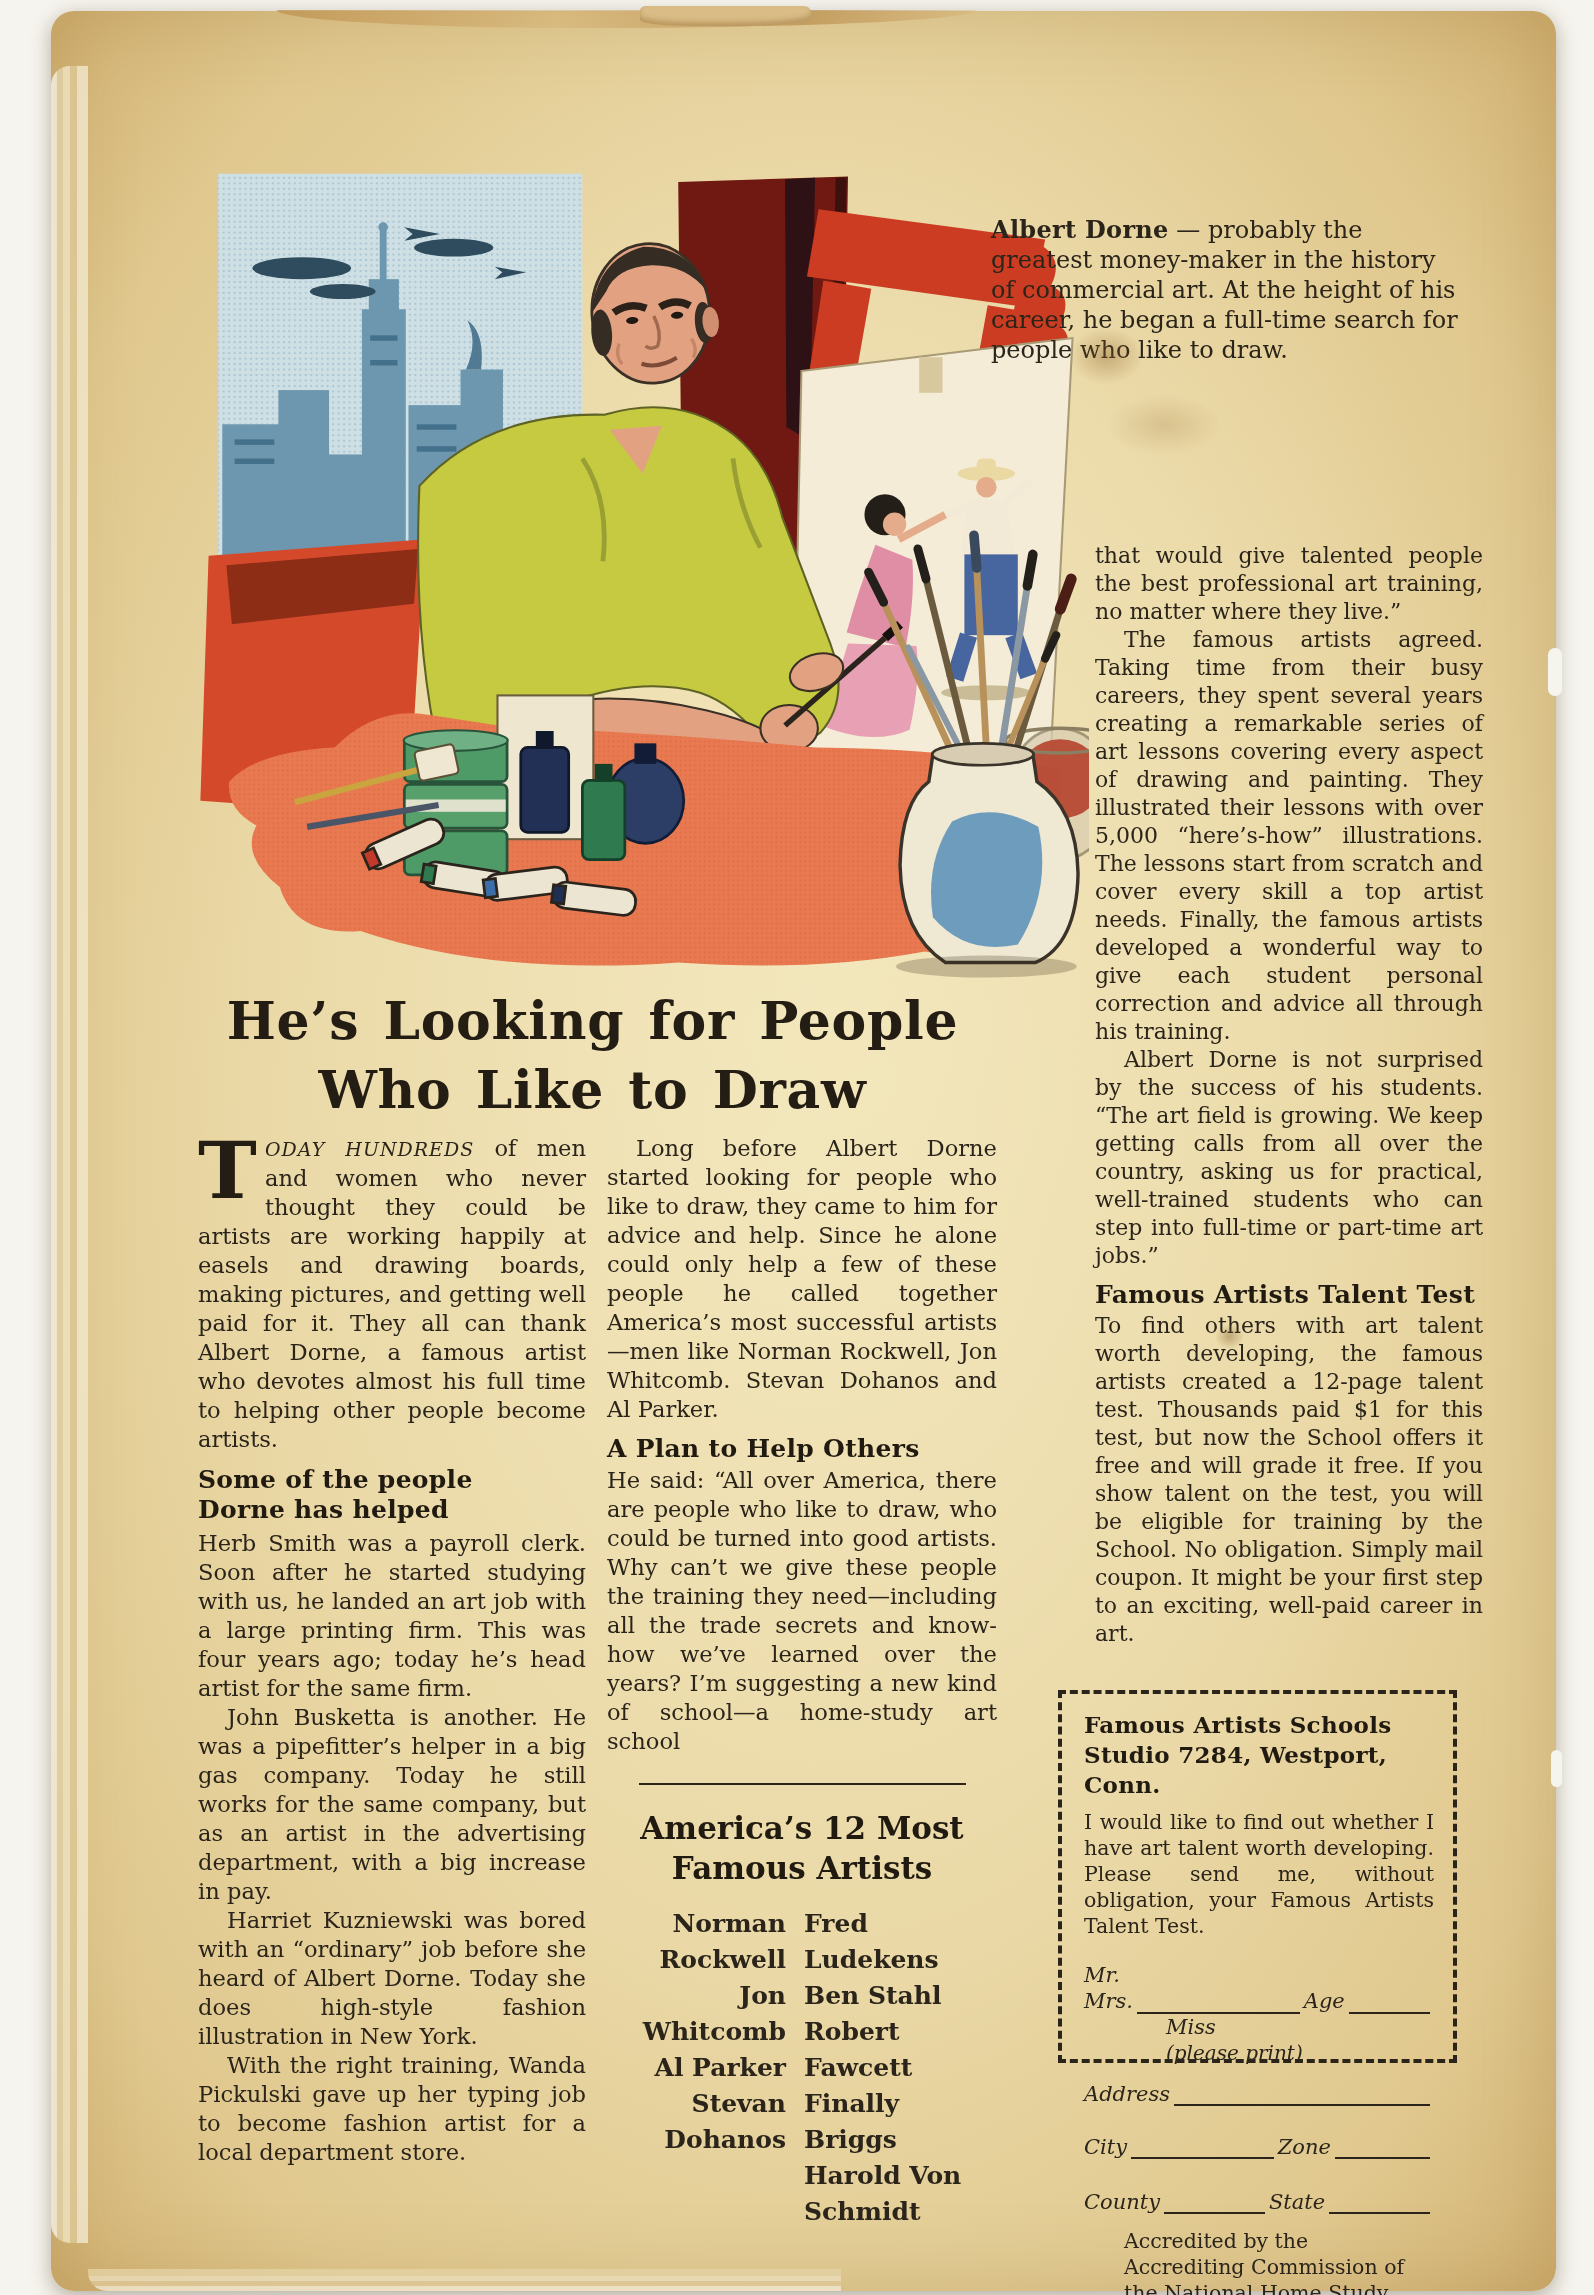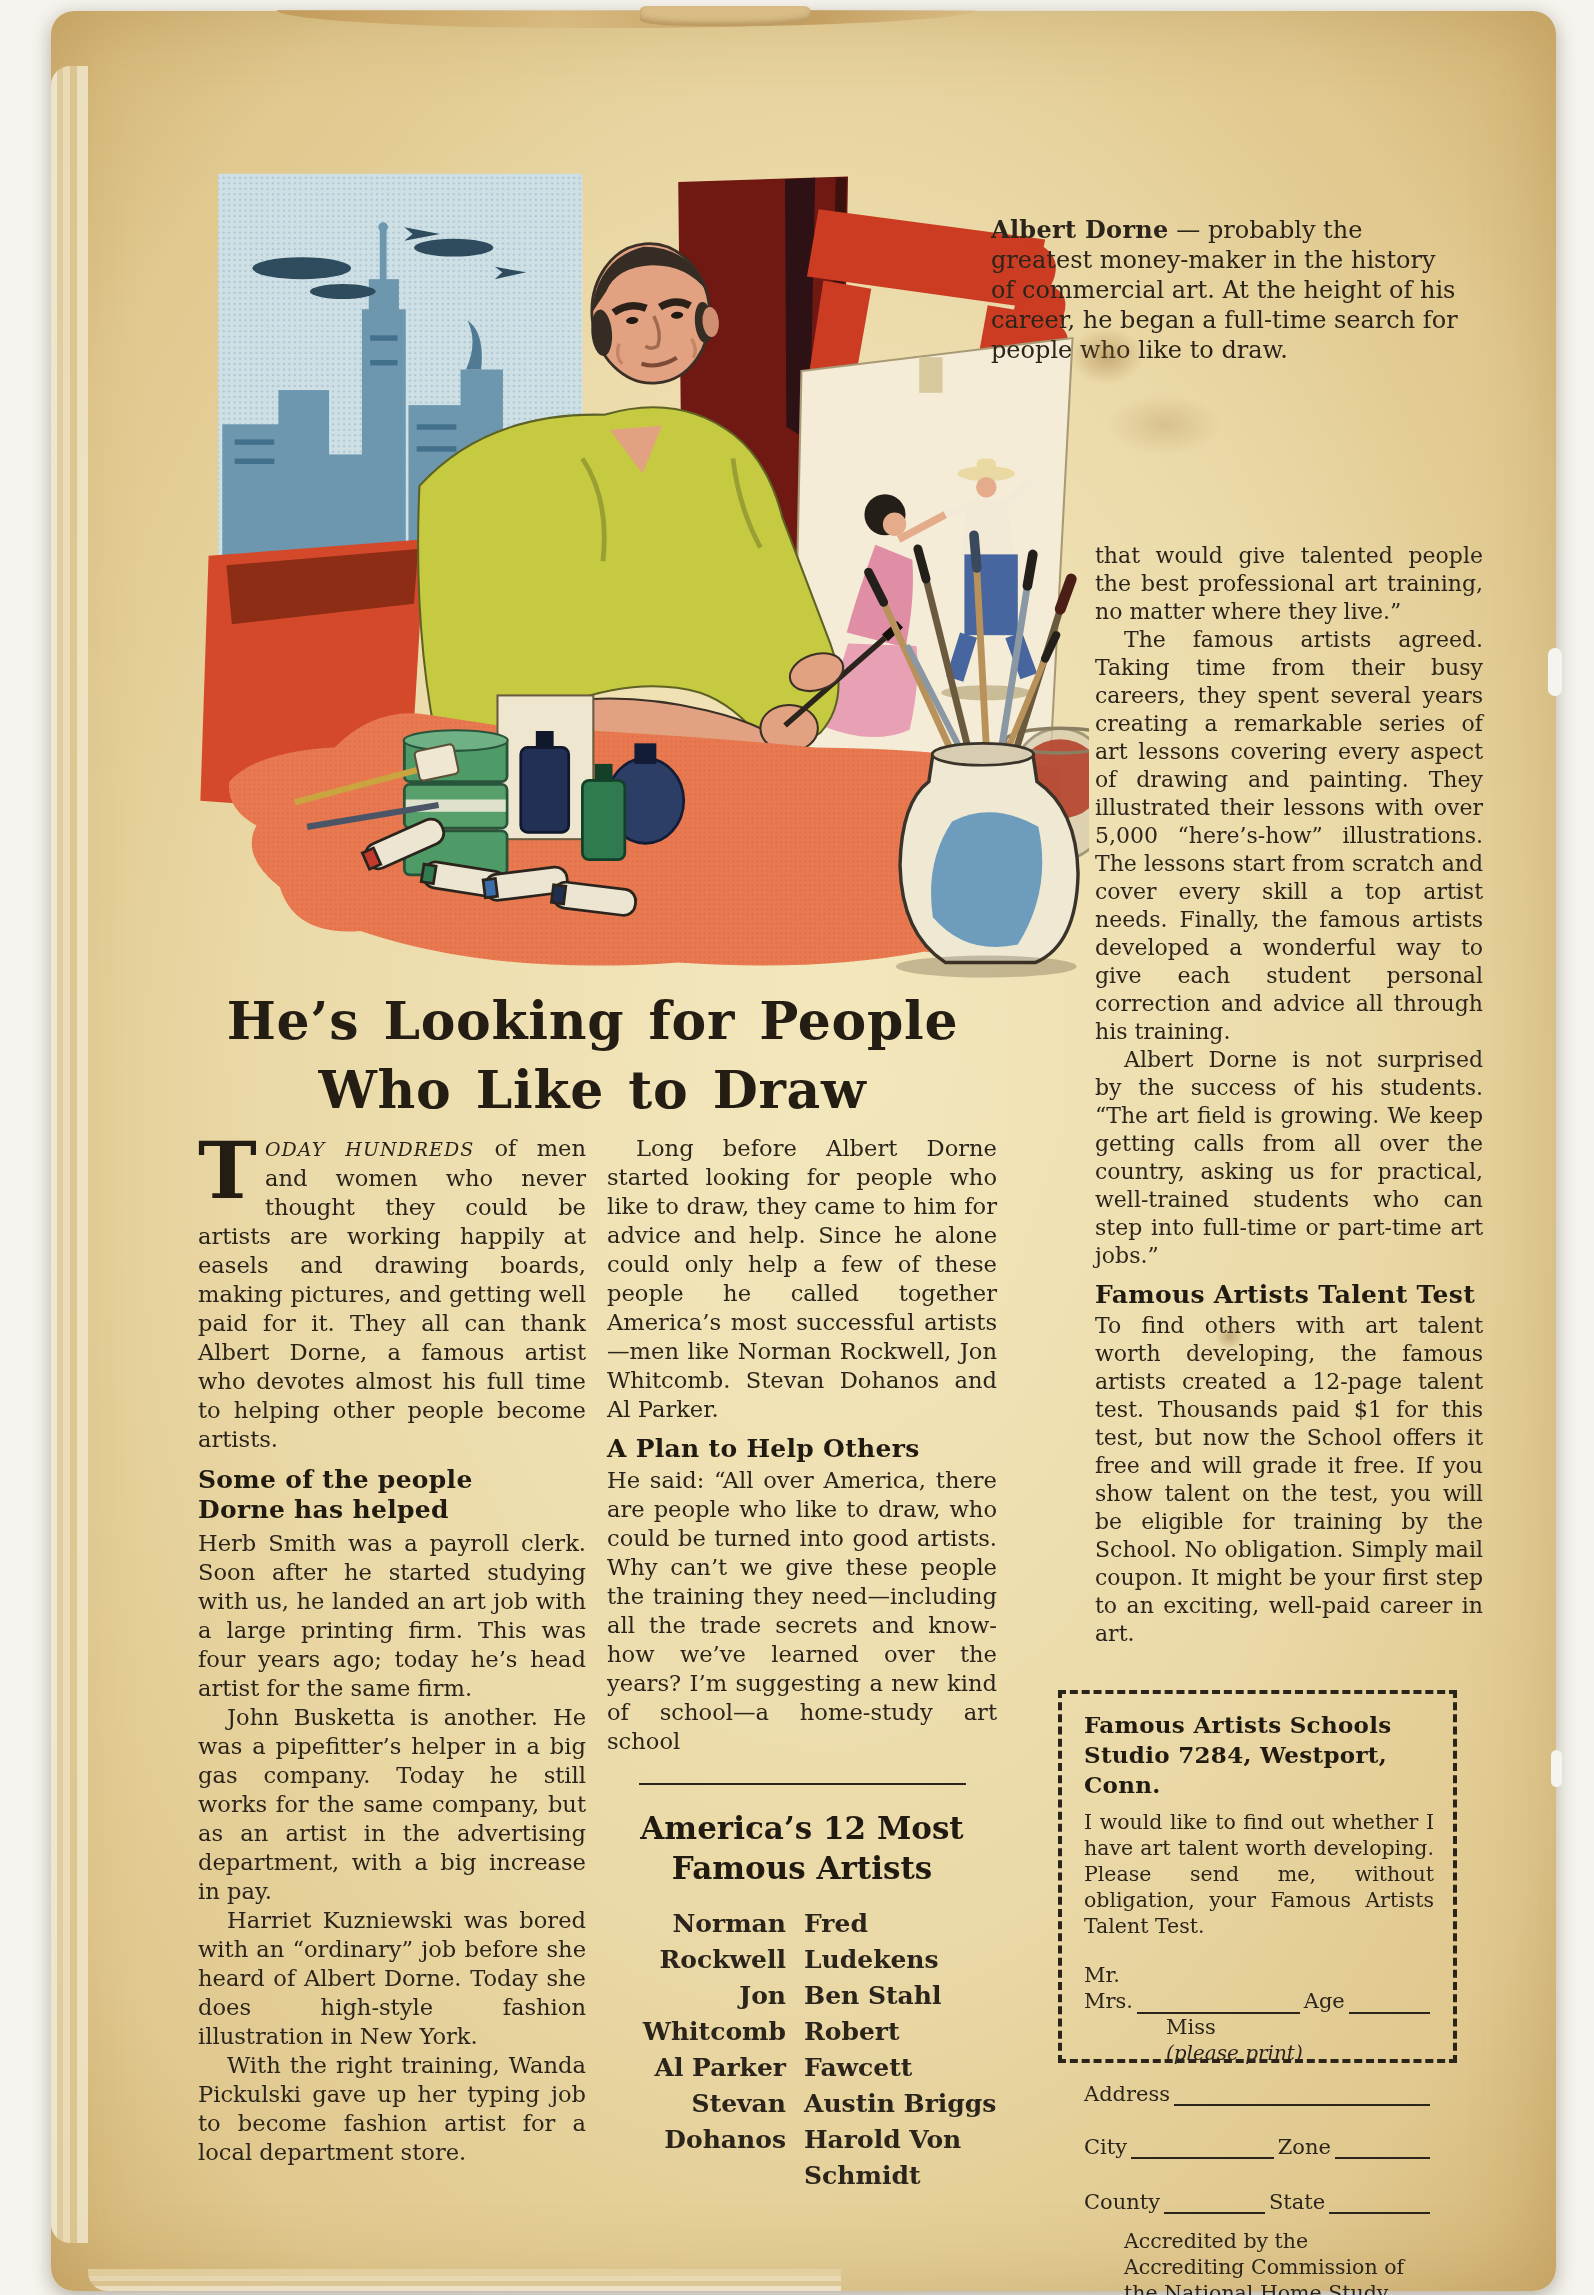--- a/index.html
+++ b/index.html
@@ -67,21 +67,21 @@
   .fa-left{width:179px;text-align:right;}
   .fa-right{width:193px;text-align:left;}
 
   
   .coupon{
     position:absolute;left:1007px;top:1679px;width:399px;height:373px;box-sizing:border-box;
     border:4.1px dashed #2b241a;padding:16.4px 19px 12.3px 22px;
   }
   .coupon-title{font-weight:bold;font-size:23px;line-height:30px;color:#201a10;letter-spacing:0.3px;}
   .coupon-body{font-size:20.5px;line-height:26px;text-align:justify;margin-top:8.2px;}
-  .cfield{font-size:21px;}
+  .cfield{font-style:italic;font-size:21px;}
   .crow{display:flex;align-items:flex-end;}
   .fill{flex:1;border-bottom:2.1px solid #2b241a;height:20.5px;margin:0 4.1px;}
   .fill.short{flex:0 0 81px;}
   .hint{font-style:italic;font-size:20px;margin-left:82px;}
   .mrblock{margin-top:23px;line-height:26px;}
   .accred{font-size:20.5px;line-height:26px;margin-top:13.7px;padding-left:40px;padding-right:13.7px;text-align:left;}
 
   .illustration{position:absolute;left:148px;top:153px;width:890px;height:815px;}
 </style>
 </head>
@@ -331,21 +331,21 @@
         <div>Norman Rockwell</div>
         <div>Jon Whitcomb</div>
         <div>Al Parker</div>
         <div>Stevan Dohanos</div>
 
       </div>
       <div class="fa-right">
         <div>Fred Ludekens</div>
         <div>Ben Stahl</div>
         <div>Robert Fawcett</div>
-        <div>Austin Briggs</div>
+        <div>Finally Briggs</div>
         <div>Harold Von Schmidt</div>
 
       </div>
     </div>
   </div>
 
   <div class="col col3">
     <p>that would give talented people the best professional art training, no matter where they live.”</p>
     <p class="indent">The famous artists agreed. Taking time from their busy careers, they spent several years creating a remarkable series of art lessons covering every aspect of drawing and painting. They illustrated their lessons with over 5,000 “here’s-how” illustrations. The lessons start from scratch and cover every skill a top artist needs. Finally, the famous artists developed a wonderful way to give each student personal correction and advice all through his training.</p>
     <p class="indent">Albert Dorne is not surprised by the success of his students. “The art field is growing. We keep getting calls from all over the country, asking us for practical, well-trained students who can step into full-time or part-time art jobs.”</p>

